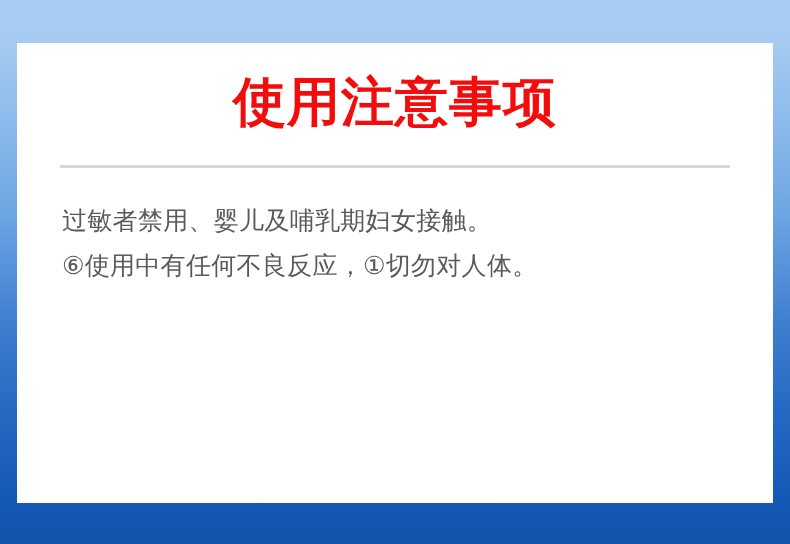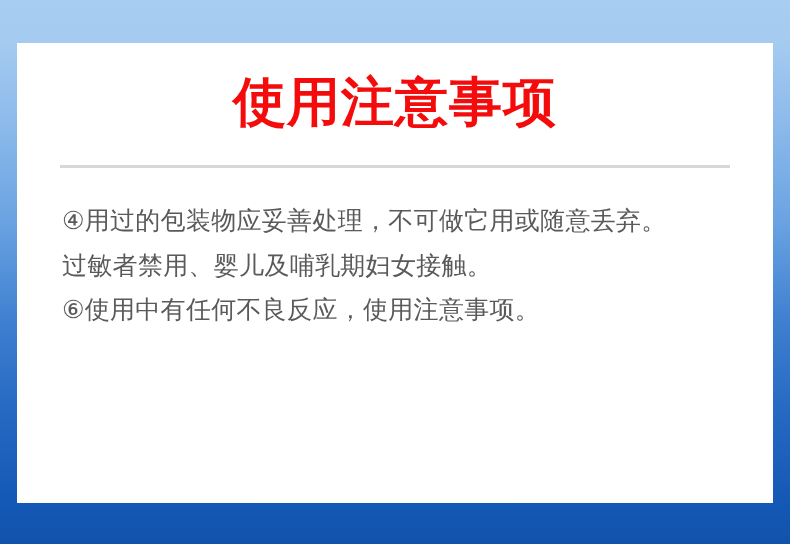--- a/index.html
+++ b/index.html
@@ -102,23 +102,22 @@
 
 <div id="frame">
 
   <div id="card">
 
     <div id="title">使用注意事项</div>
 
     <div id="divider"></div>
 
     <div id="notes">
-      <div class="note-line">④用过的包装物应妥善处理，不可做它用或随意丢弃。</div>
       <div class="note-line">过敏者禁用、婴儿及哺乳期妇女接触。</div>
-      <div class="note-line">⑥使用中有任何不良反应，使用注意事项。</div>
+      <div class="note-line">⑥使用中有任何不良反应，①切勿对人体。</div>
     </div>
 
   </div>
 
   <div id="bottom-band">
     <div id="bottom-band-inner"></div>
   </div>
 
 </div>
 

